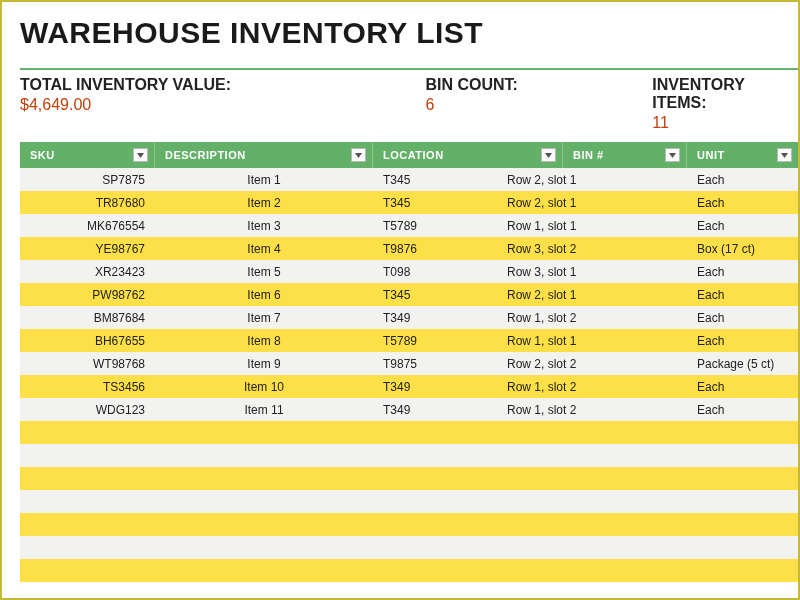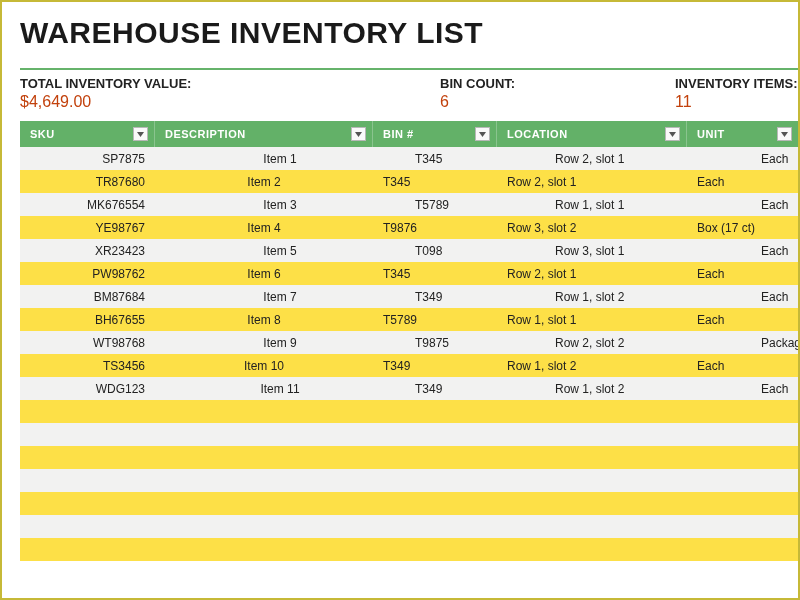--- a/index.html
+++ b/index.html
@@ -26,21 +26,21 @@
   }
   .summary {
     display: flex;
     margin-bottom: 10px;
   }
   .sum-block { }
   .sum-block.total { width: 420px; }
   .sum-block.bin { width: 235px; }
   .sum-block.items { }
   .sum-label {
-    font-size: 13px;
+    font-size: 16px;
     font-weight: 700;
     color: #222;
     margin-bottom: 2px;
   }
   .sum-value {
     font-size: 16px;
     font-weight: 400;
     color: #c2410c;
   }
   .table {
@@ -82,21 +82,21 @@
   .col-loc   { width: 190px; }
   .col-unit  { width: 82px; flex:1; }
   .tbody { }
   .row {
     display: flex;
     height: 23px;
     align-items: center;
     font-size: 12px;
     color: #222;
   }
-  .row.odd  { background: #f2f2f1; gap: 16px; }
+  .row.odd  { background: #f2f2f1; }
   .row.even { background: #fde047; }
   .td {
     padding: 0 10px;
     white-space: nowrap;
     overflow: hidden;
   }
   .blank-rows .row { height: 23px; }
 </style>
 </head>
 <body>
@@ -130,30 +130,30 @@
         </span>
       </div>
       <div class="th col-desc">
         <span>DESCRIPTION</span>
         <span class="filter-btn">
           <svg width="7" height="5" viewBox="0 0 7 5">
               <path d="M0 0 L7 0 L3.5 5 Z" fill="#555"></path>
             </svg>
         </span>
       </div>
+      <div class="th col-loc">
+        <span>LOCATION</span>
+        <span class="filter-btn">
+          <svg width="7" height="5" viewBox="0 0 7 5">
+              <path d="M0 0 L7 0 L3.5 5 Z" fill="#555"></path>
+            </svg>
+        </span>
+      </div>
       <div class="th col-bin">
         <span>BIN #</span>
-        <span class="filter-btn">
-          <svg width="7" height="5" viewBox="0 0 7 5">
-              <path d="M0 0 L7 0 L3.5 5 Z" fill="#555"></path>
-            </svg>
-        </span>
-      </div>
-      <div class="th col-loc">
-        <span>LOCATION</span>
         <span class="filter-btn">
           <svg width="7" height="5" viewBox="0 0 7 5">
               <path d="M0 0 L7 0 L3.5 5 Z" fill="#555"></path>
             </svg>
         </span>
       </div>
       <div class="th col-unit">
         <span>UNIT</span>
         <span class="filter-btn">
           <svg width="7" height="5" viewBox="0 0 7 5">

